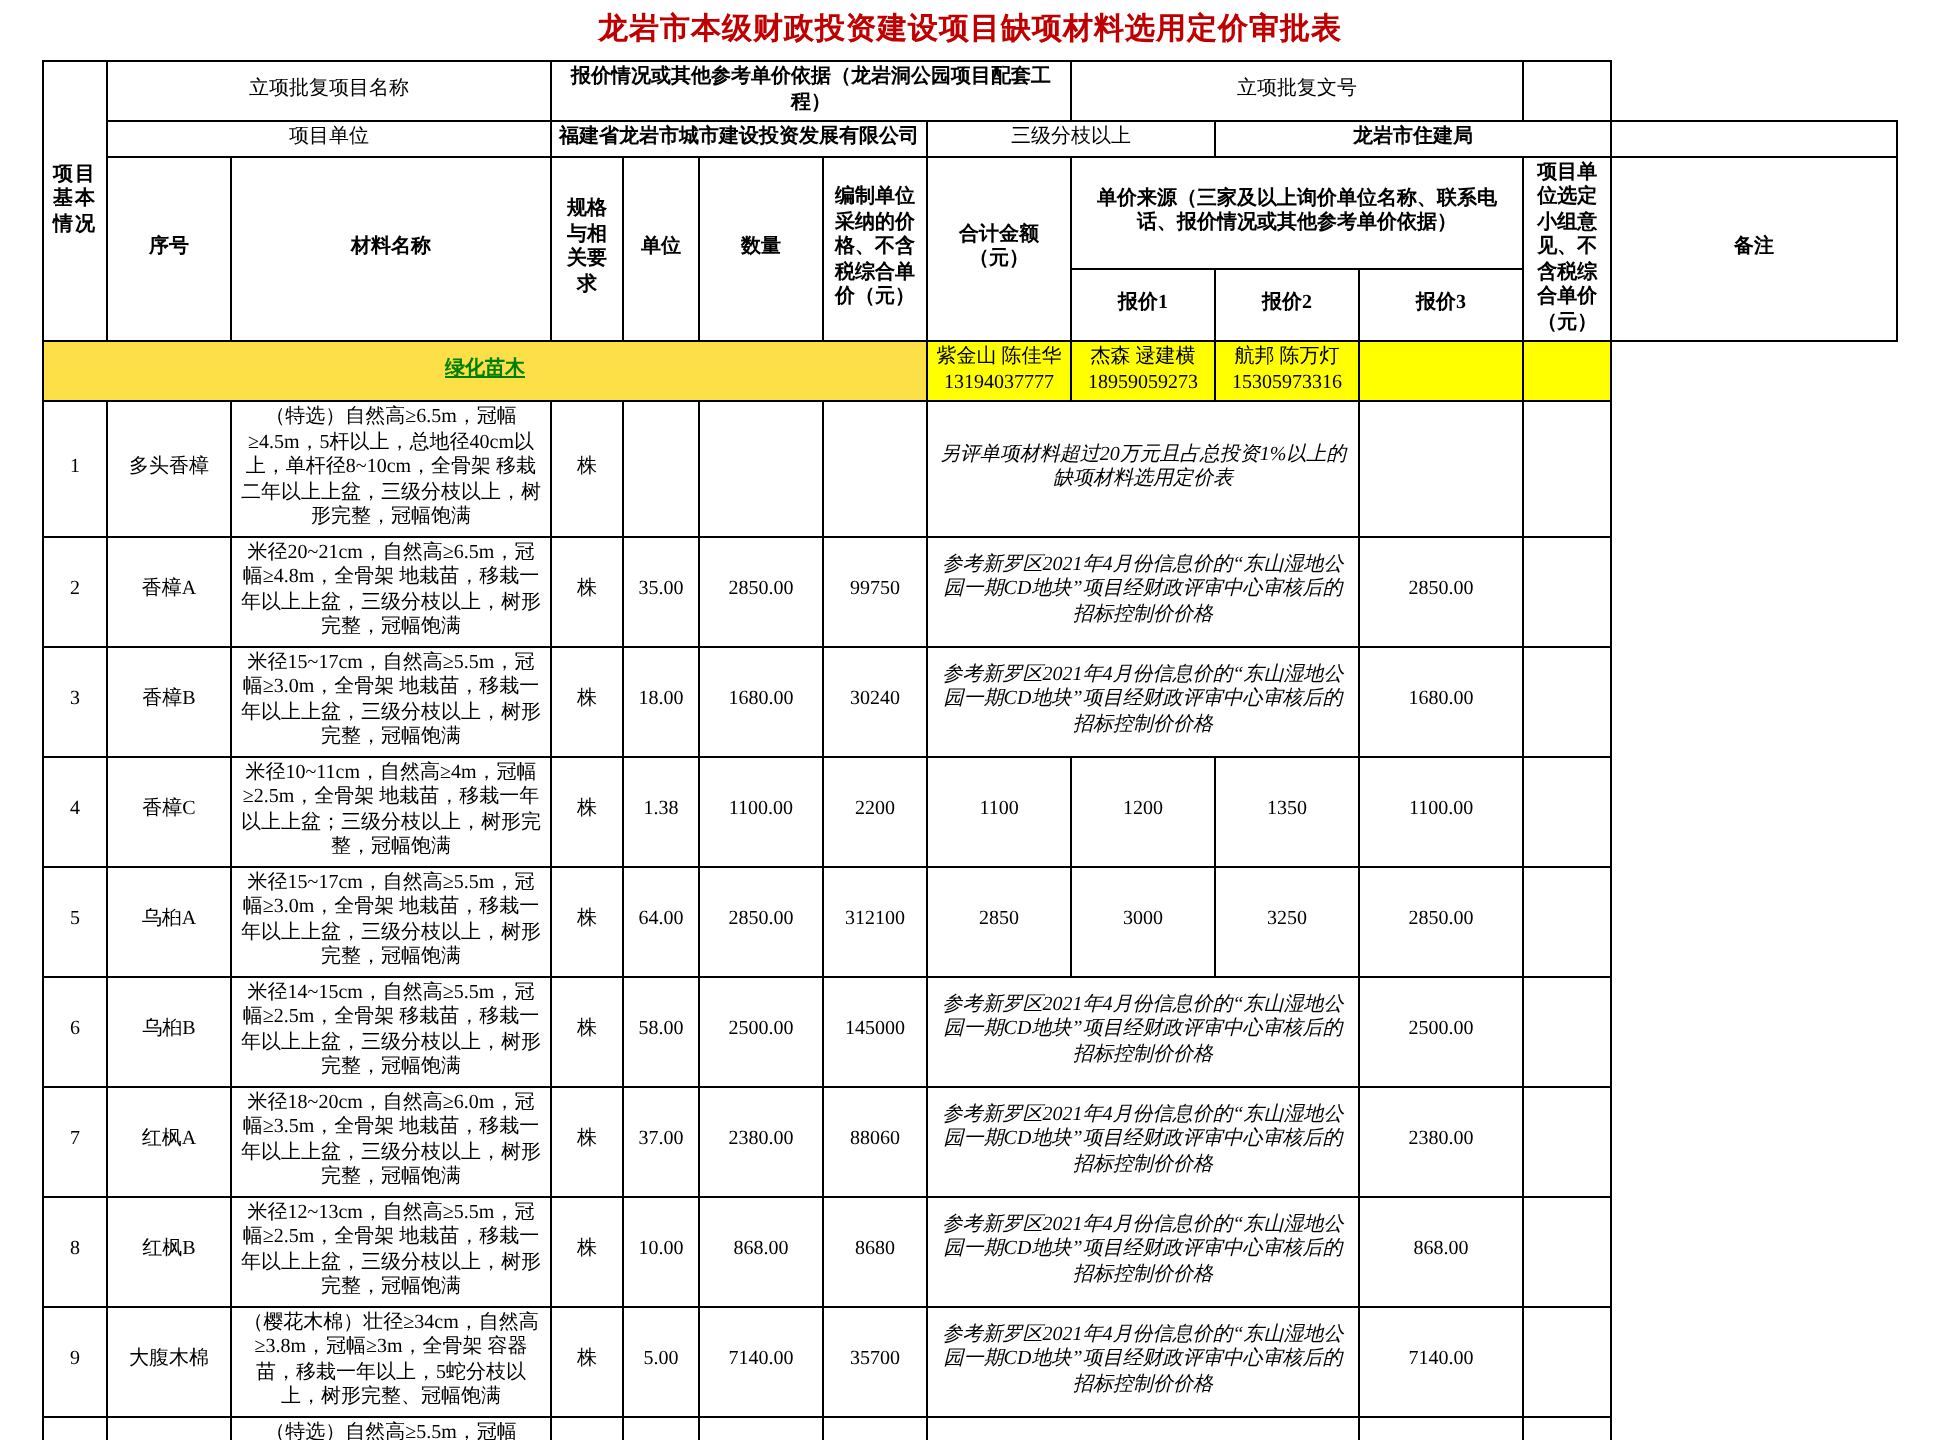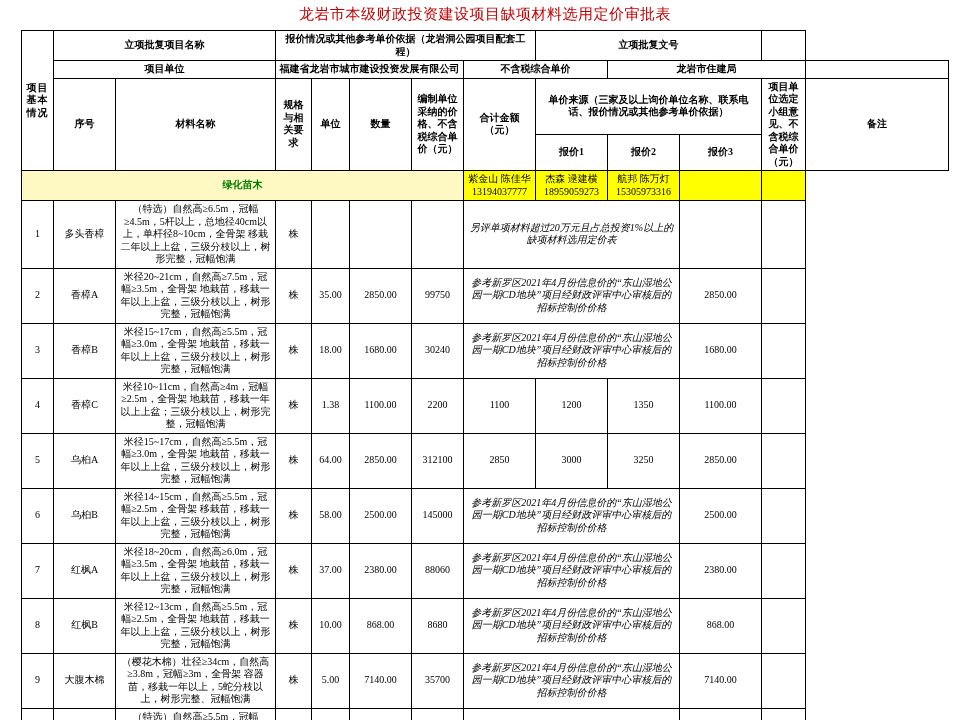--- a/index.html
+++ b/index.html
@@ -14,21 +14,21 @@
     color: #000;
     overflow: hidden;
   }
   .page {
     width: 970px;
     position: relative;
   }
   .doc-title {
     text-align: center;
     font-size: 15px;
-    font-weight: normal;
+    font-weight: bold;
     color: #c00000;
     padding: 5px 0 6px 0;
     letter-spacing: 0.5px;
   }
   table.main {
     border-collapse: collapse;
     width: 928px;
     margin: 0 auto;
     table-layout: fixed;
   }
@@ -37,21 +37,21 @@
     font-size: 10px;
     line-height: 1.25;
     padding: 2px 3px;
     vertical-align: middle;
     text-align: center;
     word-wrap: break-word;
     overflow: hidden;
   }
   .lbl {
     font-size: 11px;
-    font-weight: bold;
+    font-weight: normal;
   }
   .v-label {
     font-size: 11px;
     font-weight: bold;
     letter-spacing: 1px;
     line-height: 1.35;
   }
   .big {
     font-size: 11px;
     font-weight: bold;
@@ -73,24 +73,25 @@
     padding: 2px 4px;
     font-style: italic;
   }
   .num {
     font-size: 10px;
   }
   .yellow {
     background: #ffff00;
   }
   .yellow-title {
-    background: #fef9c3;
+    background: #fde047;
     color: #008000;
     font-weight: bold;
     font-size: 11px;
+    text-decoration: underline;
   }
   .quote-cell {
     font-size: 9.5px;
     line-height: 1.3;
     margin-left: 36px;
   }
 </style>
 </head>
 <body>
 
@@ -117,21 +118,21 @@
         <tr>
       <td rowspan="4" class="v-label">项目基本情况</td>
       <td colspan="2" class="lbl">立项批复项目名称</td>
       <td colspan="5" class="big">报价情况或其他参考单价依据（龙岩洞公园项目配套工程）</td>
       <td colspan="3" class="lbl">立项批复文号</td>
       <td></td>
     </tr>
     <tr>
       <td colspan="2" class="lbl">项目单位</td>
       <td colspan="4" class="big">福建省龙岩市城市建设投资发展有限公司</td>
-      <td colspan="2" class="lbl">不含税综合单价</td>
+      <td colspan="2" class="lbl">三级分枝以上</td>
       <td colspan="3" class="big">龙岩市住建局</td>
       <td></td>
     </tr>
 
     <tr style="height:34px">
       <td rowspan="2" class="hdr">序号</td>
       <td rowspan="2" class="hdr">材料名称</td>
       <td rowspan="2" class="hdr">规格与相关要求</td>
       <td rowspan="2" class="hdr">单位</td>
       <td rowspan="2" class="hdr">数量</td>
@@ -164,21 +165,21 @@
       <td class="num"></td>
       <td class="num"></td>
       <td class="num"></td>
       <td colspan="3" class="note">另评单项材料超过20万元且占总投资1%以上的缺项材料选用定价表</td>
       <td class="num"></td>
       <td></td>
     </tr>
     <tr style="height:38px">
       <td class="num">2</td>
       <td>香樟A</td>
-      <td class="spec">米径20~21cm，自然高≥7.5m，冠幅≥3.5m，全骨架 地栽苗，移栽一年以上上盆，三级分枝以上，树形完整，冠幅饱满</td>
+      <td class="spec">米径20~21cm，自然高≥6.5m，冠幅≥4.8m，全骨架 地栽苗，移栽一年以上上盆，三级分枝以上，树形完整，冠幅饱满</td>
       <td>株</td>
       <td class="num">35.00</td>
       <td class="num">2850.00</td>
       <td class="num">99750</td>
       <td colspan="3" class="note">参考新罗区2021年4月份信息价的“东山湿地公园一期CD地块”项目经财政评审中心审核后的招标控制价价格</td>
       <td class="num">2850.00</td>
       <td></td>
     </tr>
     <tr style="height:38px">
       <td class="num">3</td>

